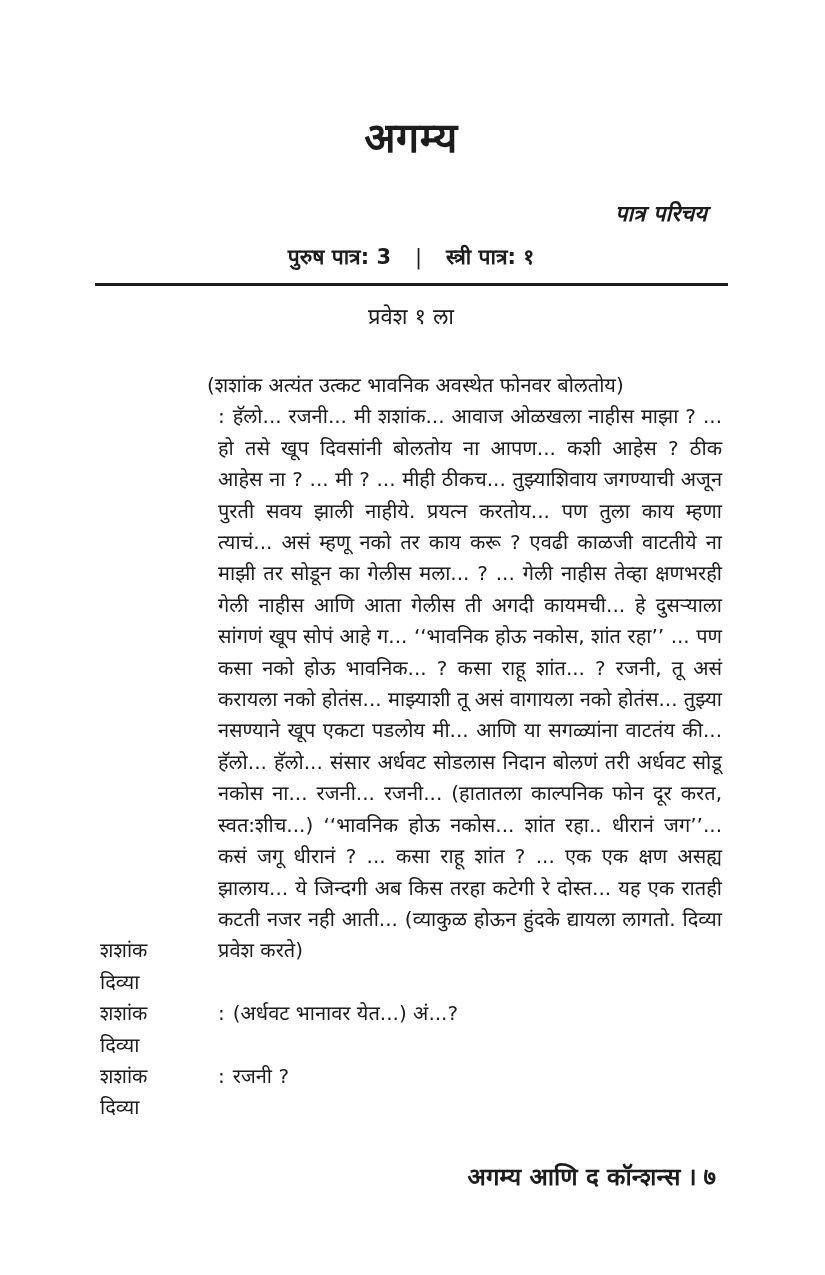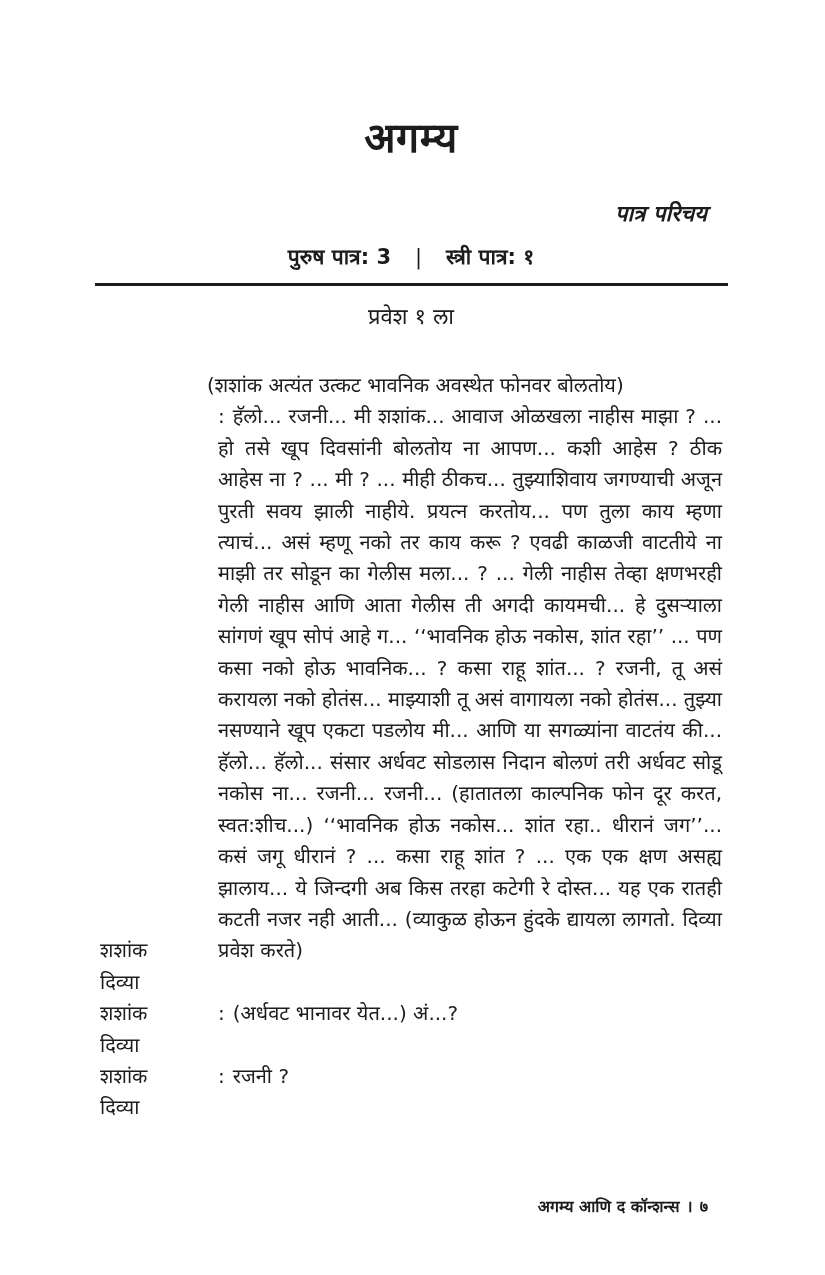--- a/index.html
+++ b/index.html
@@ -87,26 +87,25 @@
     flex: 1;
     margin: 0;
     text-align: justify;
   }
   .speech .colon {
     margin-right: 8px;
   }
   
   .footer {
     position: absolute;
-    right: 117px;
+    right: 109px;
     top: 1159px;
-    font-size: 16px;
+    font-size: 24px;
     font-weight: bold;
     white-space: nowrap;
-    margin-top: 36px;
   }
   .footer .divider {
     display: inline-block;
     margin: 0 7px;
   }
 </style>
 </head>
 <body>
 
 <div class="page">

